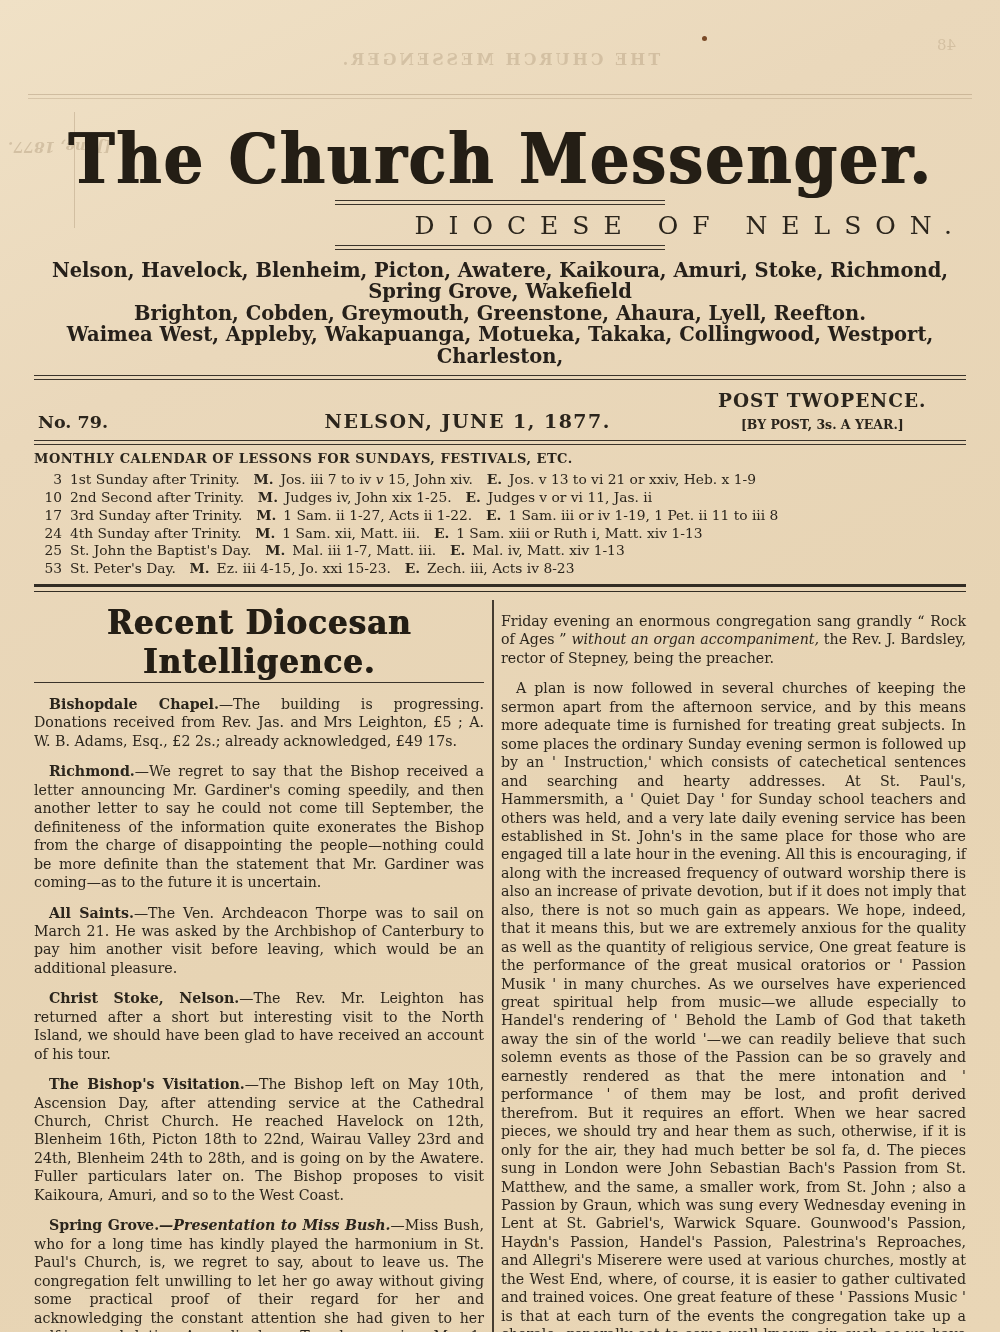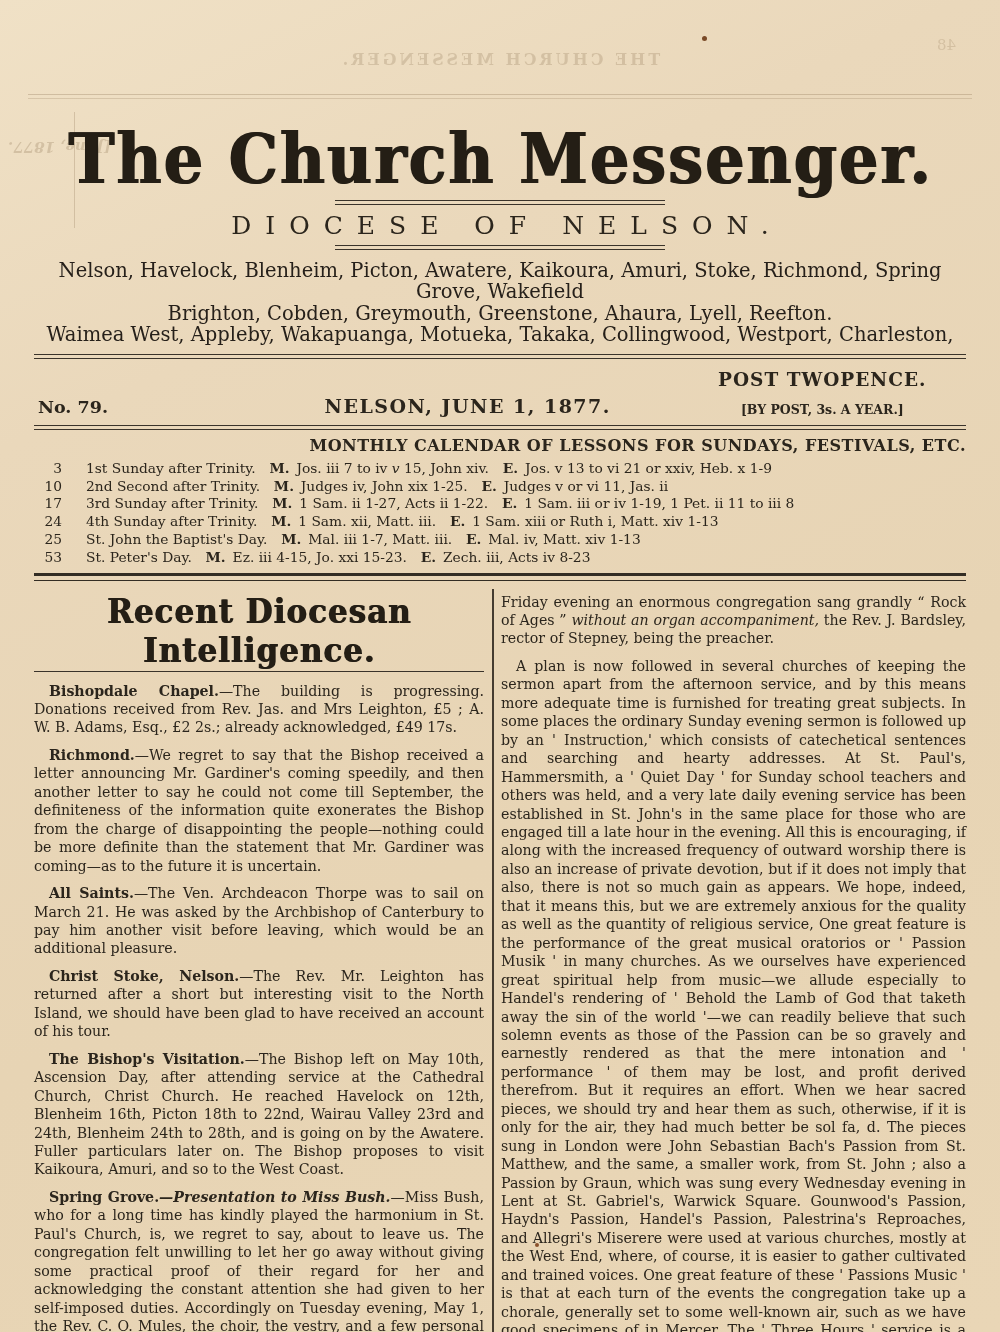--- a/index.html
+++ b/index.html
@@ -31,57 +31,57 @@
 
   
   .masthead{
     margin:128px 0 10px;line-height:1;text-align:center;
     font-size:62px;font-weight:bold;color:#241e15;
     letter-spacing:2px;transform:scaleY(1.12);
     text-shadow:1.5px 0 0 #241e15;
   }
   .rule-short{width:330px;margin:5px auto;height:3px;
     border-top:1.5px solid #3a332a;border-bottom:1.5px solid #3a332a;}
-  .subtitle{text-align:center;font-size:25px;letter-spacing:14px;padding-left:14px;
+  .subtitle{text-align:right;font-size:25px;letter-spacing:14px;padding-left:14px;
     margin:6px 0 4px;color:#2b251c;}
-  .places{text-align:center;font-weight:normal;font-size:19.5px;line-height:1.1;
+  .places{text-align:center;font-weight:bold;font-size:19.5px;line-height:1.1;
     margin:10px 0 8px;color:#26201a;}
   .rule-full{margin:6px 0;height:3px;
     border-top:1.5px solid #3a332a;border-bottom:1.5px solid #3a332a;}
   .rule-thick{margin:6px 0;height:4px;
     border-top:3.5px solid #332d24;border-bottom:1px solid #332d24;}
 
   
   .issue-row{display:flex;align-items:flex-end;padding:4px 4px 2px;}
   .issue-no{flex:1;font-size:17.5px;font-weight:bold;}
   .issue-date{flex:2;text-align:center;font-size:19px;letter-spacing:1.5px;font-weight:bold;}
   .issue-price{flex:1.3;text-align:center;}
   .price-main{font-size:18.5px;font-weight:bold;letter-spacing:1px;display:block;}
-  .price-note{font-size:12.5px;font-weight:bold;display:block;margin-top:12px;}
+  .price-note{font-size:12.5px;font-weight:bold;display:block;margin-top:6px;}
 
   
-  .cal-title{text-align:right;font-weight:bold;font-size:16px;letter-spacing:.5px;margin:0 0 5px;}
+  .cal-title{text-align:left;font-weight:bold;font-size:13px;letter-spacing:.5px;margin:0 0 5px;}
   .cal-row{display:flex;font-size:13.8px;line-height:1.29;}
   .cal-day{width:28px;text-align:right;margin-right:8px;flex:none;}
-  .cal-entry{flex:1;white-space:nowrap;overflow:hidden;margin-left:16px;}
+  .cal-entry{flex:1;white-space:nowrap;overflow:hidden;}
 
   
   .cols{display:flex;margin-top:8px;}
   .col-left{width:450px;flex:none;}
   .col-div{width:2px;background:#453c30;margin:0 7px 0 8px;flex:none;}
   .col-right{flex:1;min-width:0;}
 
   .section-head{
     text-align:center;font-size:31px;font-weight:bold;color:#241e15;
     letter-spacing:1px;margin:6px 0 4px;transform:scaleY(1.08);
     text-shadow:1px 0 0 #241e15;
   }
   .rule-single{border-top:1.5px solid #3a332a;margin:2px 0 10px;}
 
-  p.art{margin:4px 0 9px;text-indent:15px;text-align:justify;
+  p.art{margin:12px 0 9px;text-indent:15px;text-align:justify;
     font-size:14.2px;line-height:1.3;}
   p.art.noindent{text-indent:0;}
   b.lead{font-weight:bold;}
   i.leaditalic{font-style:italic;font-weight:bold;}
 
   .seg-i{font-style:italic;}
   .seg-b{font-weight:bold;}
 </style>
 </head>
 <body>

